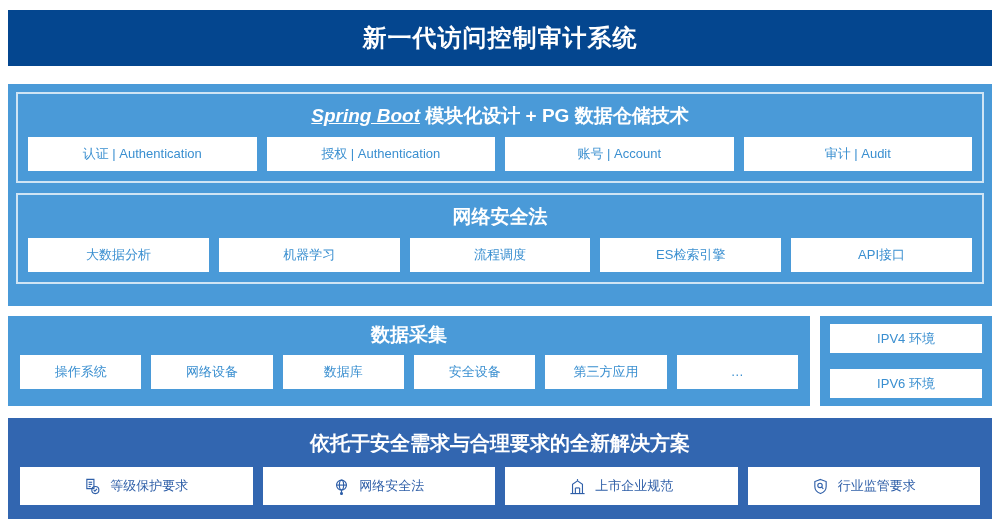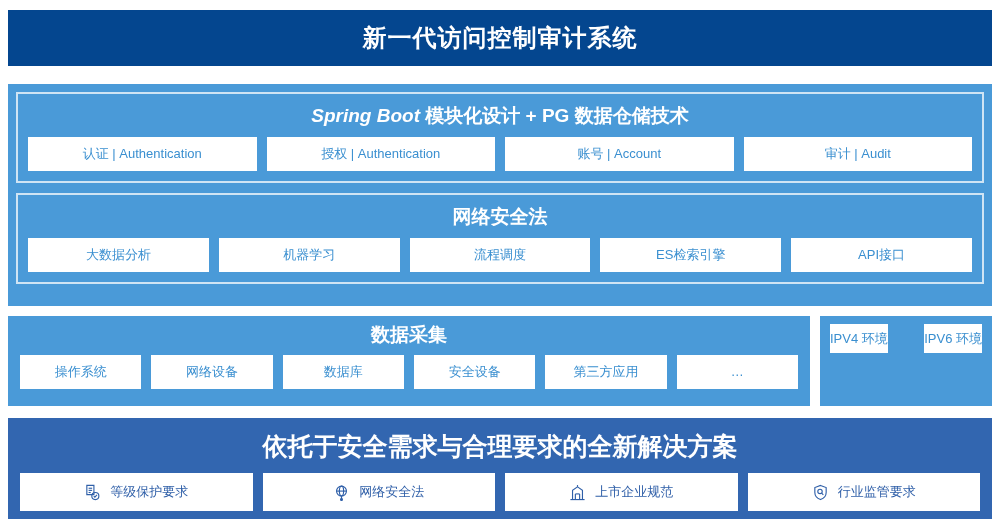--- a/index.html
+++ b/index.html
@@ -62,20 +62,21 @@
   .panel-title {
     text-align: center;
     color: #ffffff;
     font-size: 19px;
     font-weight: bold;
     padding: 5px 0 9px 0;
     line-height: 1.2;
   }
   .panel-title .ital {
     font-style: italic;
+    text-decoration: underline;
   }
   .chip-row {
     display: flex;
     gap: 10px;
   }
   .chip {
     flex: 1 1 0;
     background: #ffffff;
     color: #3a8fd0;
     font-size: 13px;
@@ -112,21 +113,21 @@
   .ipv-panel {
     position: absolute;
     left: 812px;
     top: 0;
     width: 172px;
     height: 90px;
     background: #4a9ad8;
     box-sizing: border-box;
     padding: 8px 10px;
     display: flex;
-    flex-direction: row;
+    flex-direction: column;
     justify-content: space-between;
   }
   .ipv-chip {
     background: #ffffff;
     color: #3a8fd0;
     font-size: 13px;
     height: 29px;
     display: flex;
     align-items: center;
     justify-content: center;
@@ -139,21 +140,21 @@
     top: 418px;
     width: 984px;
     height: 101px;
     background: #3266b0;
     box-sizing: border-box;
     padding: 6px 12px 12px 12px;
   }
   .solution-title {
     text-align: center;
     color: #ffffff;
-    font-size: 25px;
+    font-size: 20px;
     font-weight: bold;
     padding: 6px 0 10px 0;
   }
   .solution-chip {
     flex: 1 1 0;
     background: #ffffff;
     color: #2f5fa8;
     font-size: 13px;
     height: 38px;
     display: flex;

